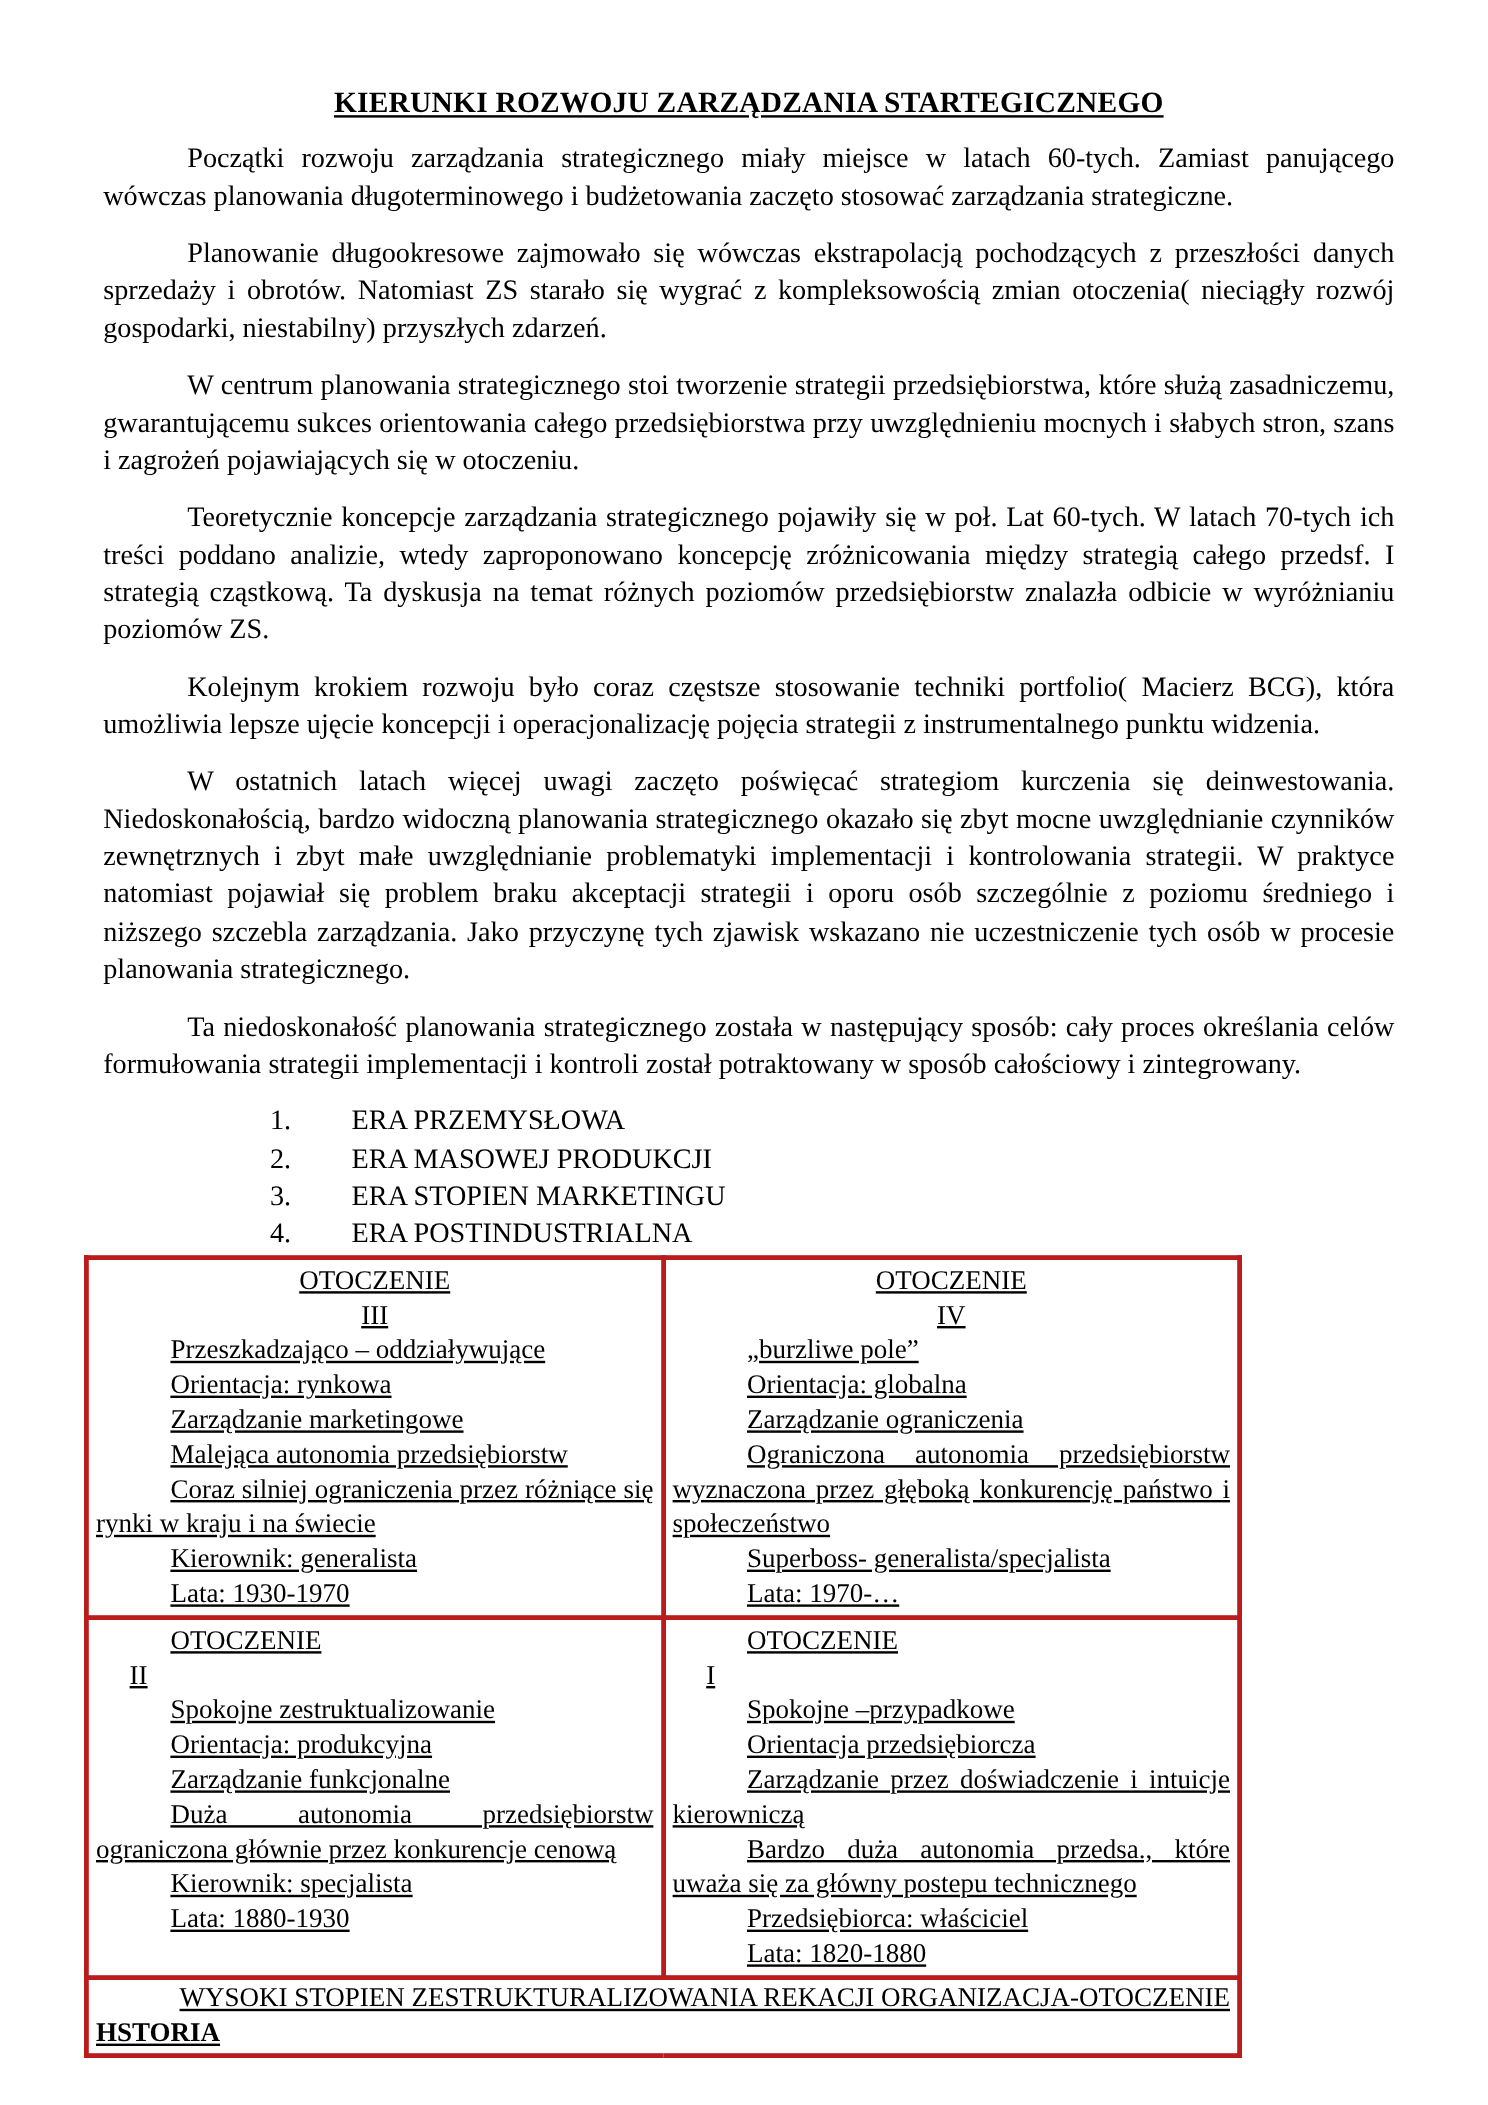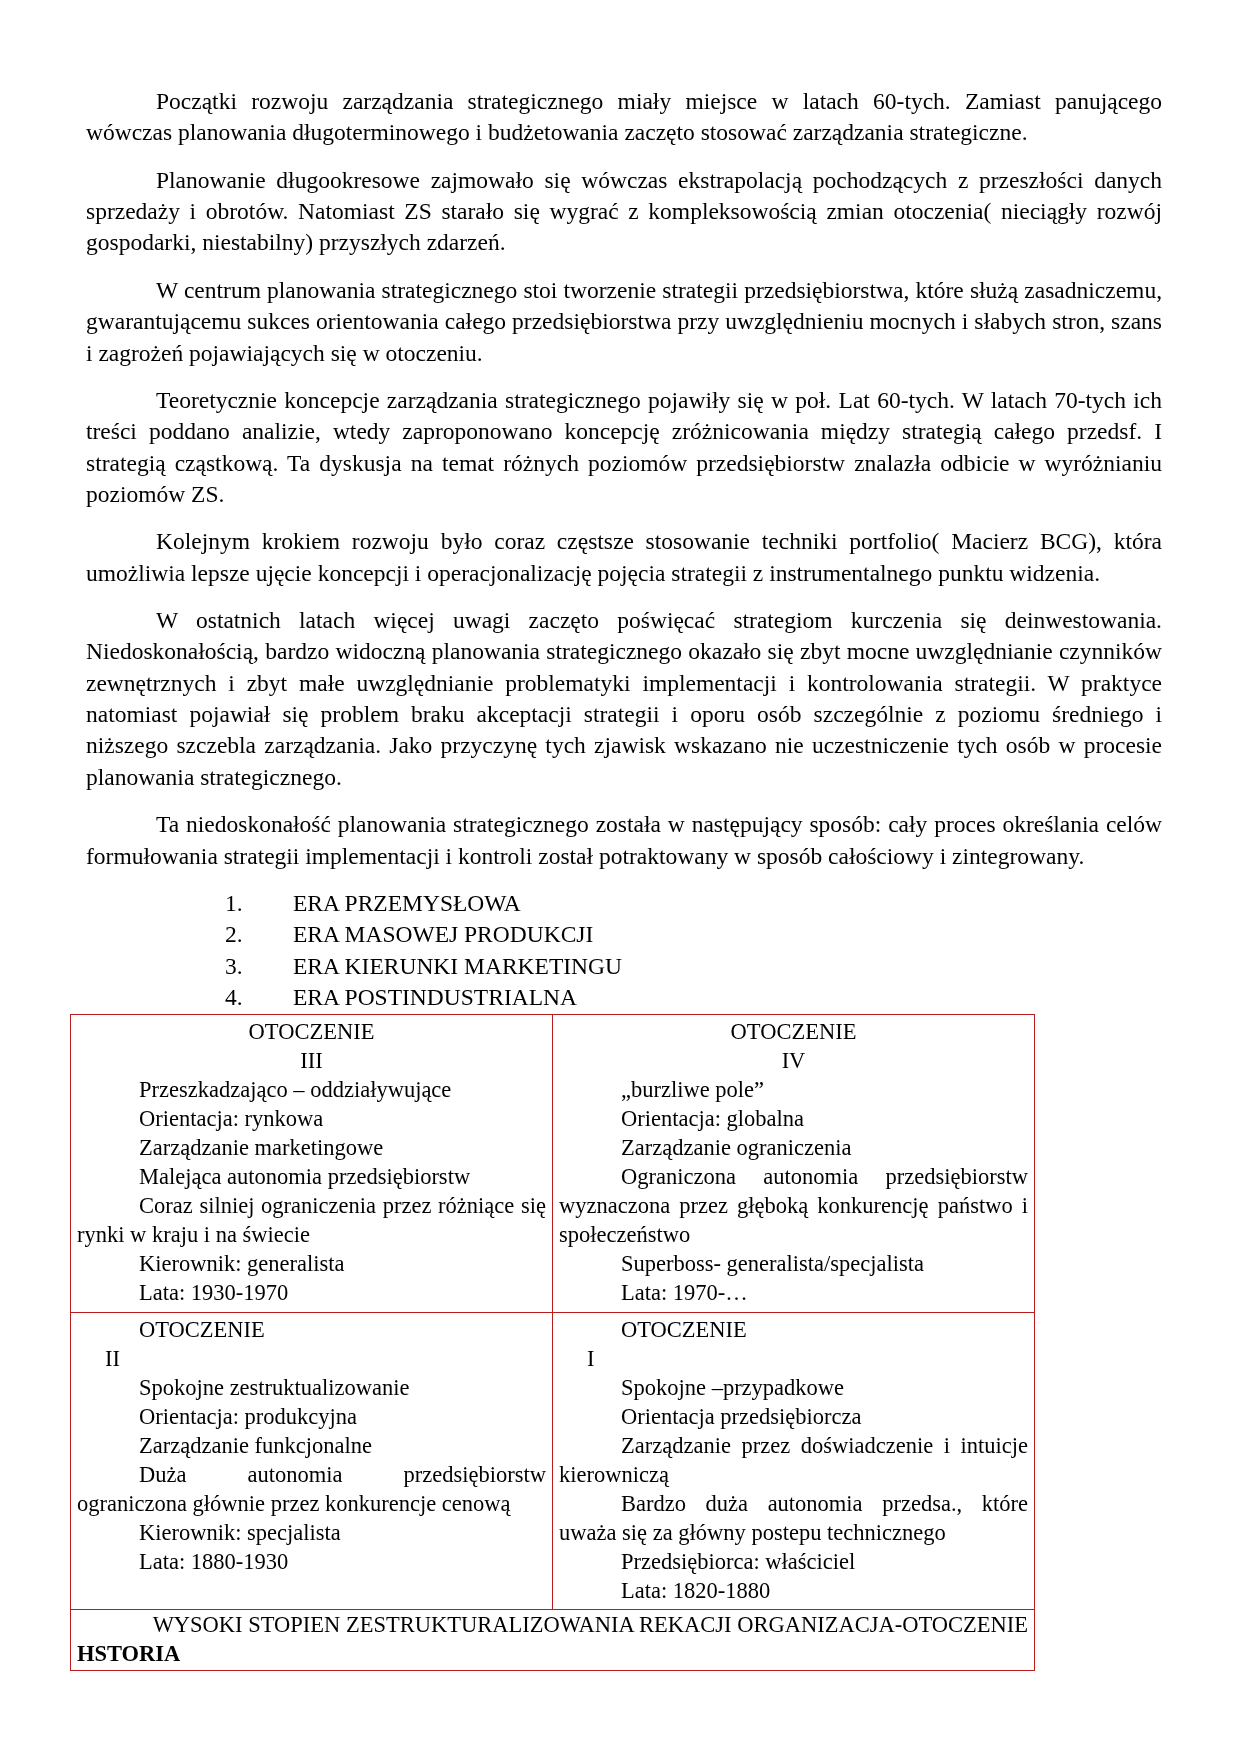--- a/index.html
+++ b/index.html
@@ -56,25 +56,26 @@
     flex: 0 0 68px;
   }
   
   .matrix {
     border-collapse: collapse;
     width: 965px;
     margin-top: 1px;
     table-layout: fixed;
   }
   .matrix td {
-    border: 1px solid #b91c1c;
+    border: 4px solid #b91c1c;
     vertical-align: top;
     padding: 2px 6px 4px 6px;
     font-size: 22.5px;
     line-height: 1.29;
+    text-decoration: underline;
   }
   .matrix td.quad {
     height: 270px;
   }
   .cell-head {
     text-align: center;
   }
   .cell-head .ot { display: block; }
   .cell-head .rn { display: block; }
   .head-left {
@@ -105,41 +106,42 @@
   }
   .roman-left {
     font-size: 22.5px;
   }
 </style>
 </head>
 <body>
 
 <div class="page">
 
+  <h1 class="doc-title">KIERUNKI ROZWOJU ZARZĄDZANIA STARTEGICZNEGO</h1>
 
   <p class="para">Początki rozwoju zarządzania strategicznego miały miejsce w latach 60-tych. Zamiast panującego wówczas planowania długoterminowego i budżetowania zaczęto stosować zarządzania strategiczne.</p>
   <p class="para">Planowanie długookresowe zajmowało się wówczas ekstrapolacją pochodzących z przeszłości danych sprzedaży i obrotów. Natomiast ZS starało się wygrać z kompleksowością zmian otoczenia( nieciągły rozwój gospodarki, niestabilny) przyszłych zdarzeń.</p>
   <p class="para">W centrum planowania strategicznego stoi tworzenie strategii przedsiębiorstwa, które służą zasadniczemu, gwarantującemu sukces orientowania całego przedsiębiorstwa przy uwzględnieniu mocnych i słabych stron, szans i zagrożeń pojawiających się w otoczeniu.</p>
   <p class="para">Teoretycznie koncepcje zarządzania strategicznego pojawiły się w poł. Lat 60-tych. W latach 70-tych ich treści poddano analizie, wtedy zaproponowano koncepcję zróżnicowania między strategią całego przedsf. I strategią cząstkową. Ta dyskusja na temat różnych poziomów przedsiębiorstw znalazła odbicie w wyróżnianiu poziomów ZS.</p>
   <p class="para">Kolejnym krokiem rozwoju było coraz częstsze stosowanie techniki  portfolio( Macierz BCG), która umożliwia lepsze ujęcie koncepcji i operacjonalizację pojęcia strategii z instrumentalnego punktu widzenia.</p>
   <p class="para">W ostatnich latach więcej uwagi zaczęto poświęcać strategiom kurczenia się deinwestowania. Niedoskonałością, bardzo widoczną planowania strategicznego okazało się zbyt mocne uwzględnianie czynników zewnętrznych i zbyt małe uwzględnianie problematyki implementacji i kontrolowania strategii. W praktyce natomiast pojawiał się problem braku akceptacji strategii i oporu osób szczególnie z poziomu średniego i niższego szczebla zarządzania. Jako przyczynę tych zjawisk wskazano nie uczestniczenie tych osób w procesie planowania strategicznego.</p>
   <p class="para">Ta niedoskonałość planowania strategicznego została w następujący sposób: cały proces określania celów formułowania strategii implementacji i kontroli został potraktowany w sposób całościowy i zintegrowany.</p>
 
   <ol class="num-list">
     <li>
       <span class="idx">1.</span>
       <span>ERA PRZEMYSŁOWA</span>
     </li>
     <li>
       <span class="idx">2.</span>
       <span>ERA MASOWEJ PRODUKCJI</span>
     </li>
     <li>
       <span class="idx">3.</span>
-      <span>ERA KIERUNKI MARKETINGU</span>
+      <span>ERA STOPIEN MARKETINGU</span>
     </li>
     <li>
       <span class="idx">4.</span>
       <span>ERA POSTINDUSTRIALNA</span>
     </li>
   </ol>
 
   <table class="matrix">
     <tbody>
         <tr>

